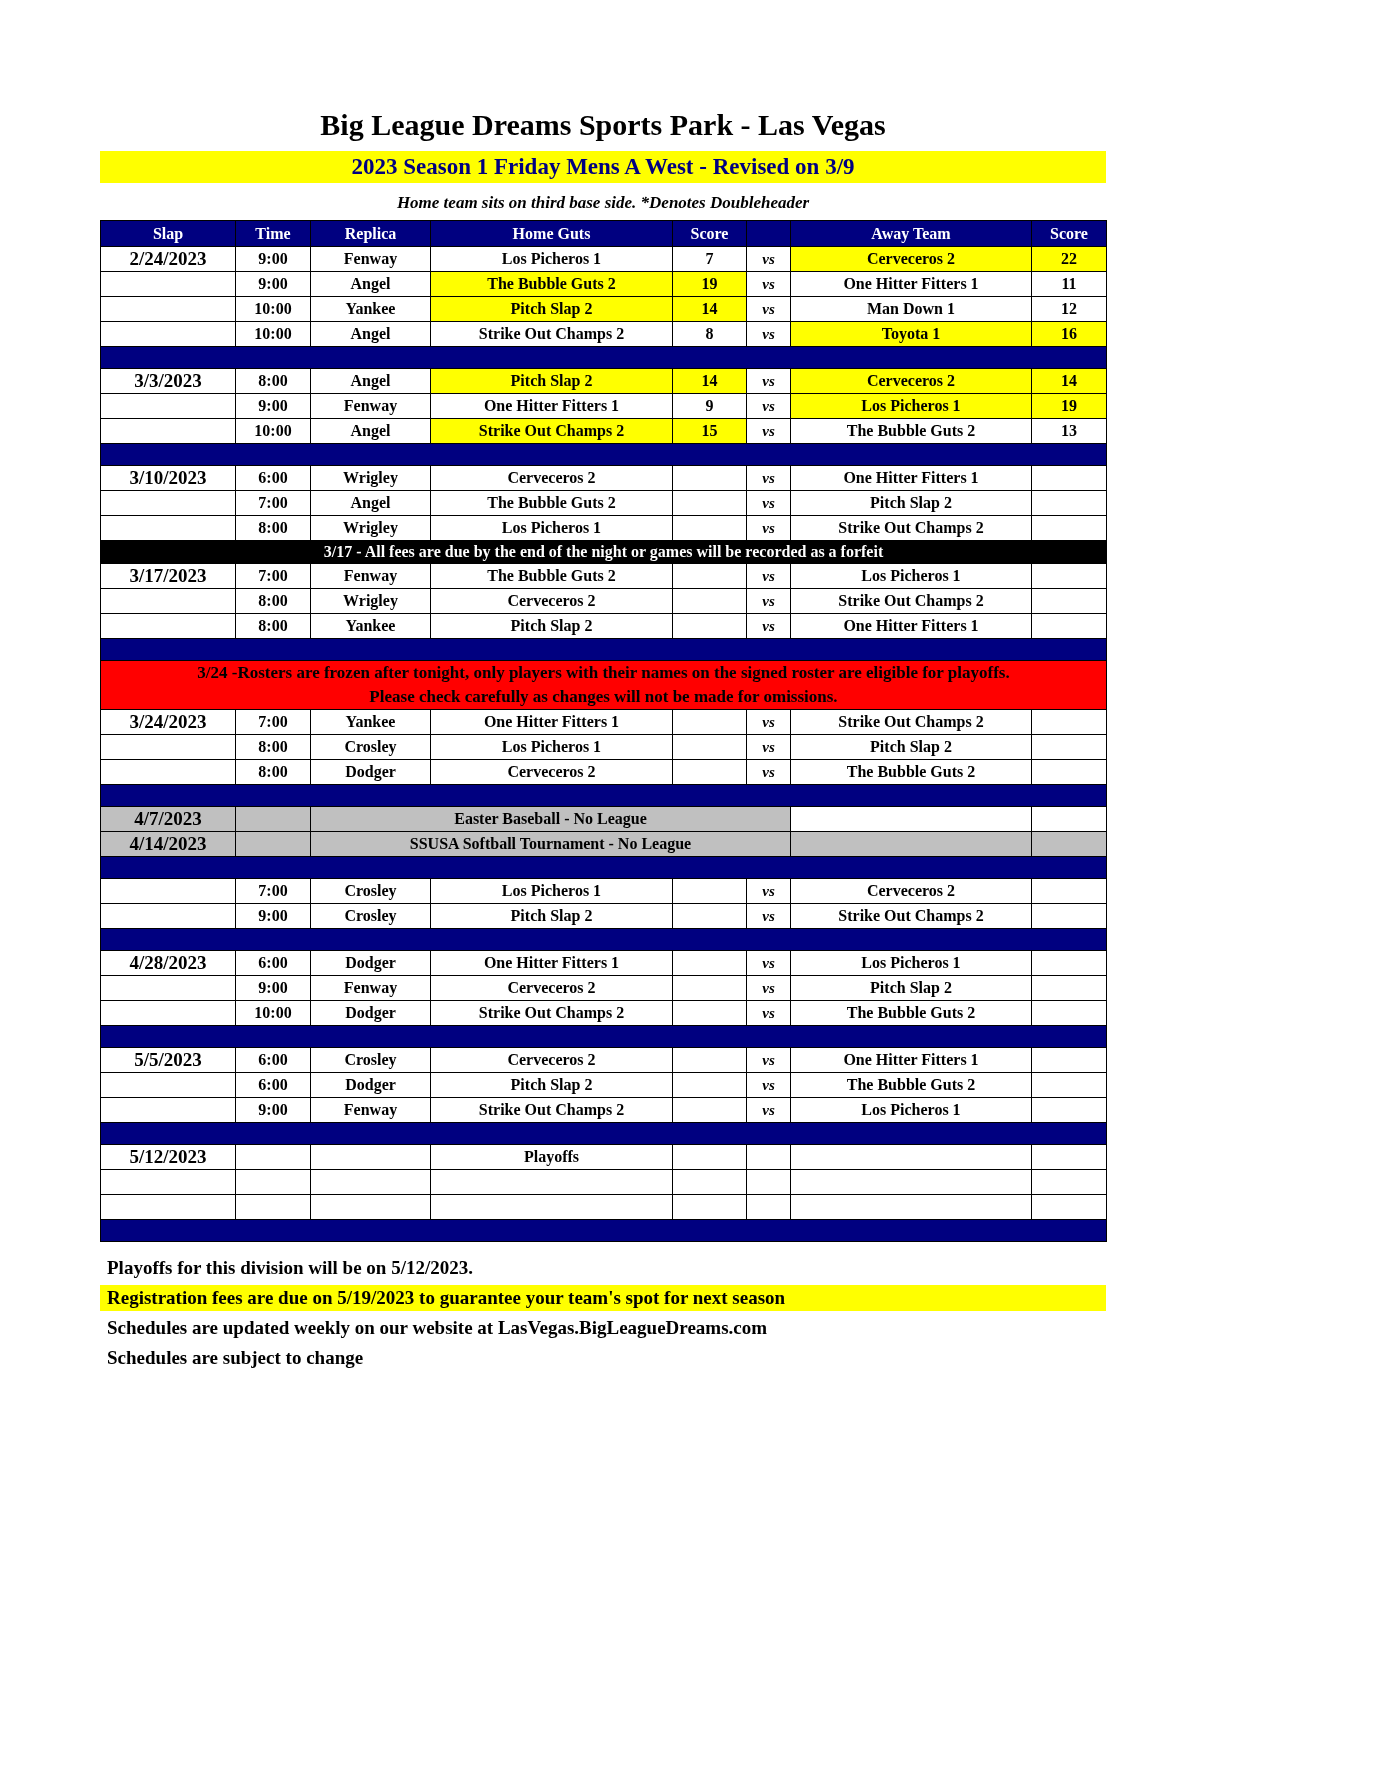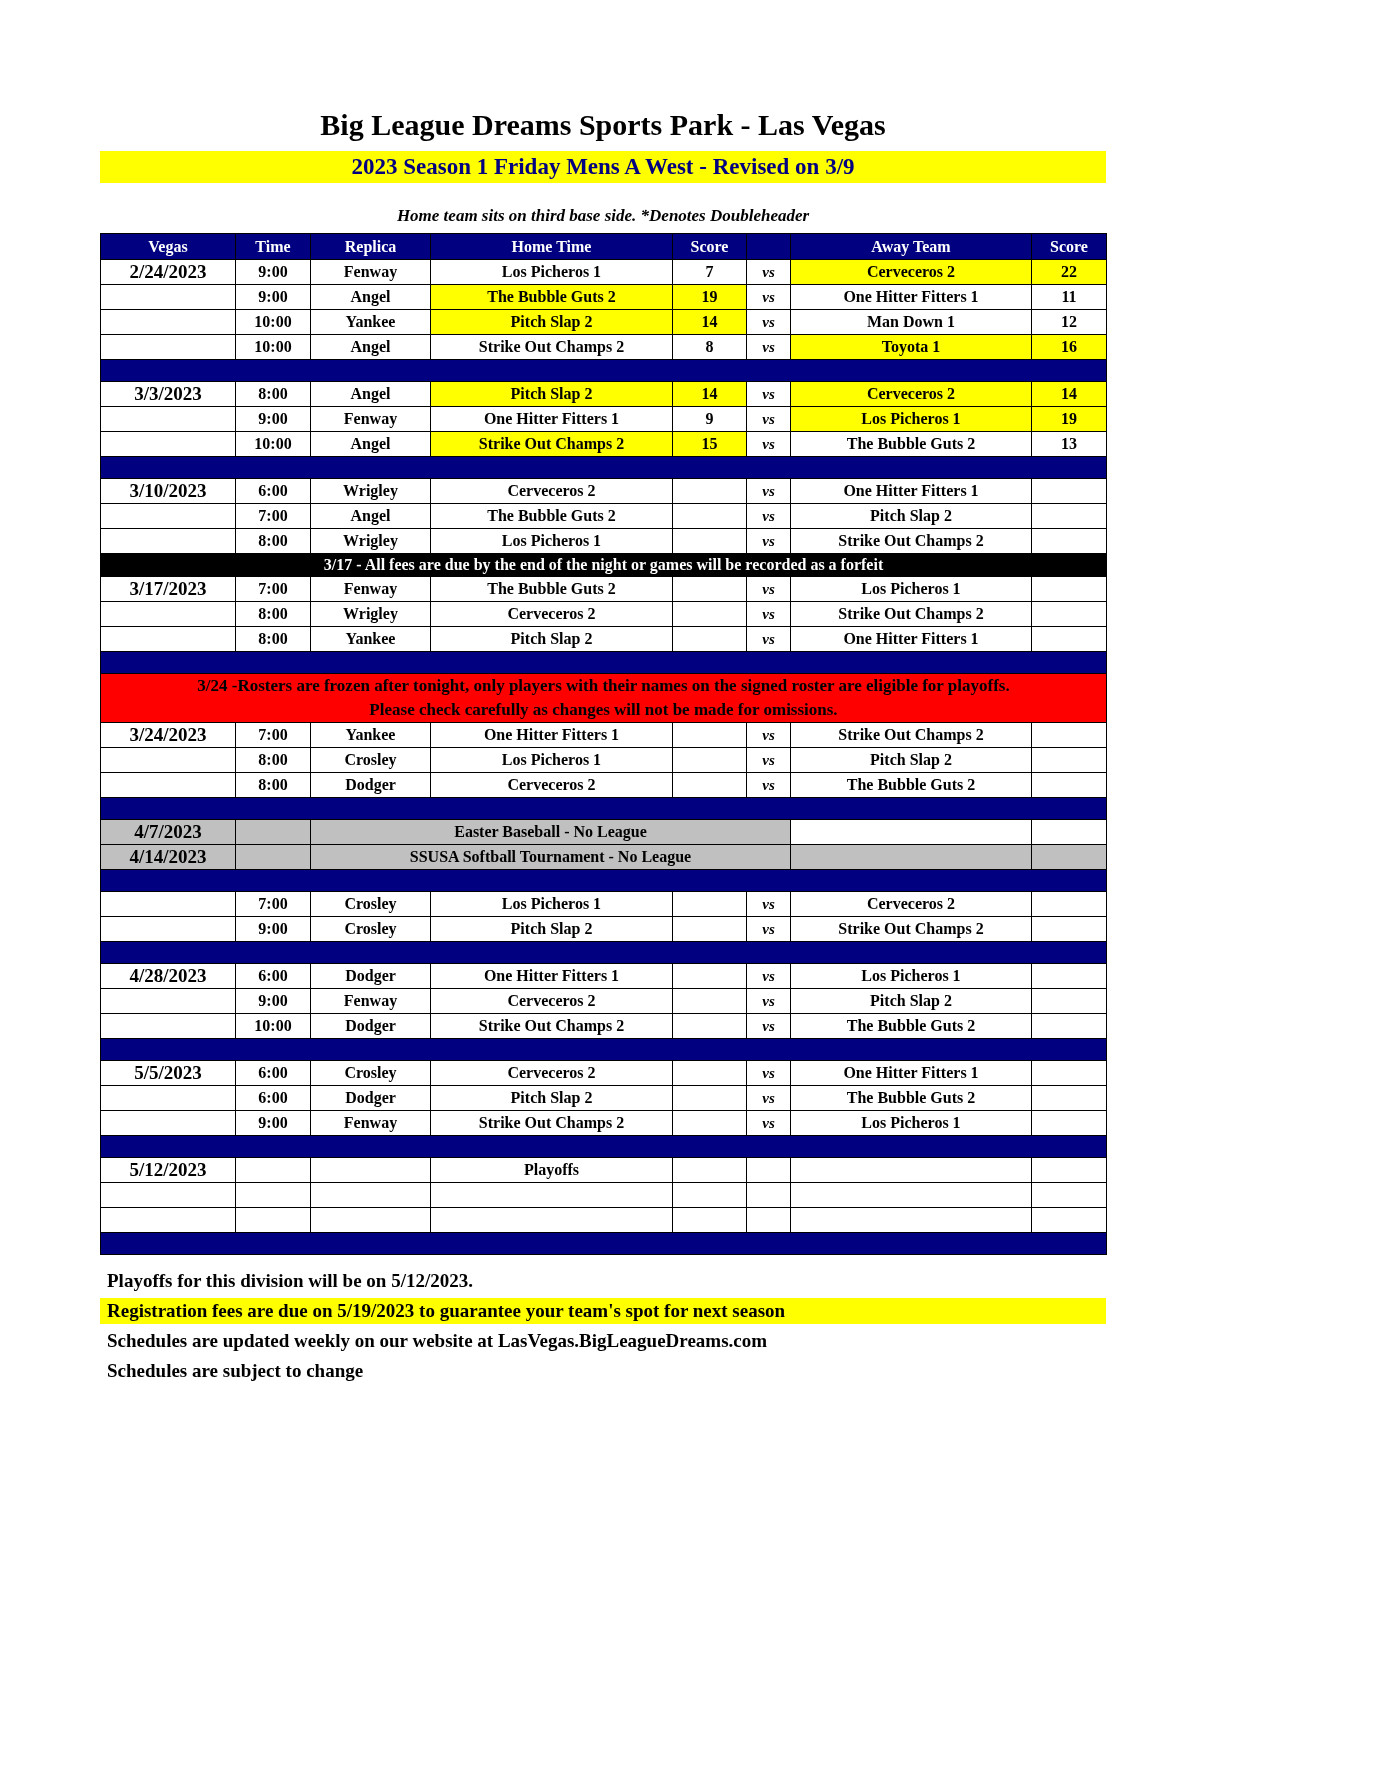--- a/index.html
+++ b/index.html
@@ -12,21 +12,21 @@
   .page { position: relative; width: 1377px; height: 1601px; background: #ffffff; overflow: hidden; font-family: Liberation Serif, serif; }
   .content { position: absolute; left: 100px; top: 108px; width: 1006px; }
 
   .page-title {
     font-size: 30px; font-weight: bold; text-align: center;
     margin: 0 0 9px 0; letter-spacing: 0;
   }
   .subtitle {
     background: #FFFF00; color: #000080;
     font-size: 23px; font-weight: bold; text-align: center;
-    padding: 3px 12px; margin-bottom: 23px;
+    padding: 3px 12px; margin-bottom: 10px;
   }
   .note {
     font-size: 17px; font-weight: bold; font-style: italic;
     text-align: center; margin: 0 0 7px 0;
   }
 
   table.schedule {
     border-collapse: collapse; table-layout: fixed;
     width: 1006px; border: 1px solid #000;
   }
@@ -72,24 +72,24 @@
           <col style="width:75px">
           <col style="width:120px">
         <col style="width:242px">
           <col style="width:74px">
           <col style="width:44px">
         <col style="width:241px">
           <col style="width:75px">
       </colgroup>
       <thead>
         <tr>
-          <th>Vegas</th>
+          <th>Slap</th>
           <th>Time</th>
           <th>Replica</th>
-          <th>Home Time</th>
+          <th>Home Guts</th>
           <th>Score</th>
           <th></th>
           <th>Away Team</th>
           <th>Score</th>
         </tr>
       </thead>
       <tbody id="schedule-body">
           <tr class="game">
             <td class="date-cell">2/24/2023</td>
             <td class="time-cell">9:00</td>

